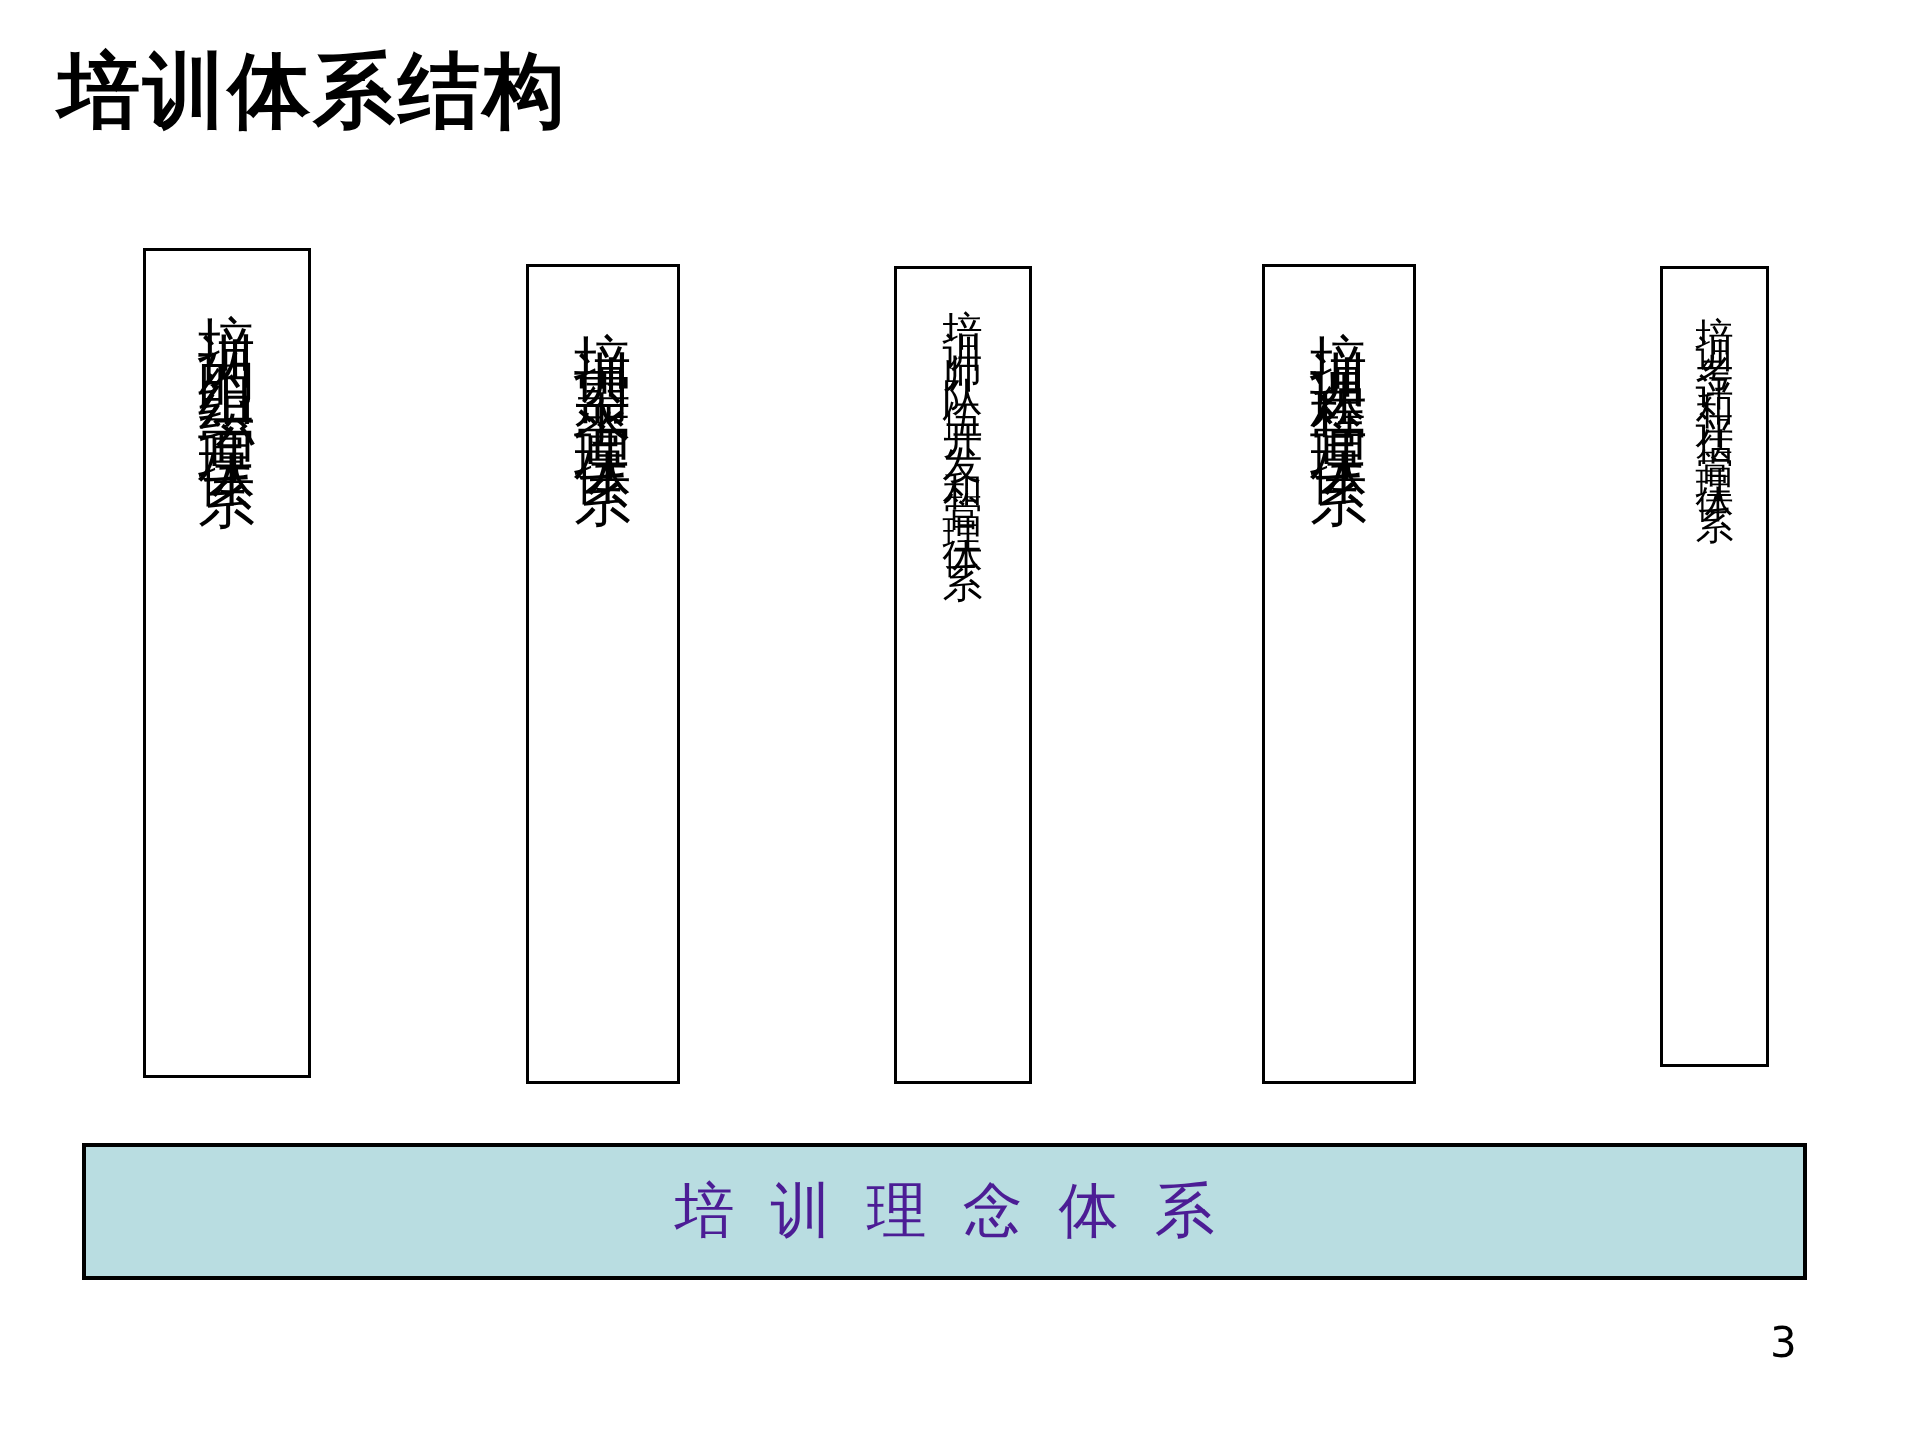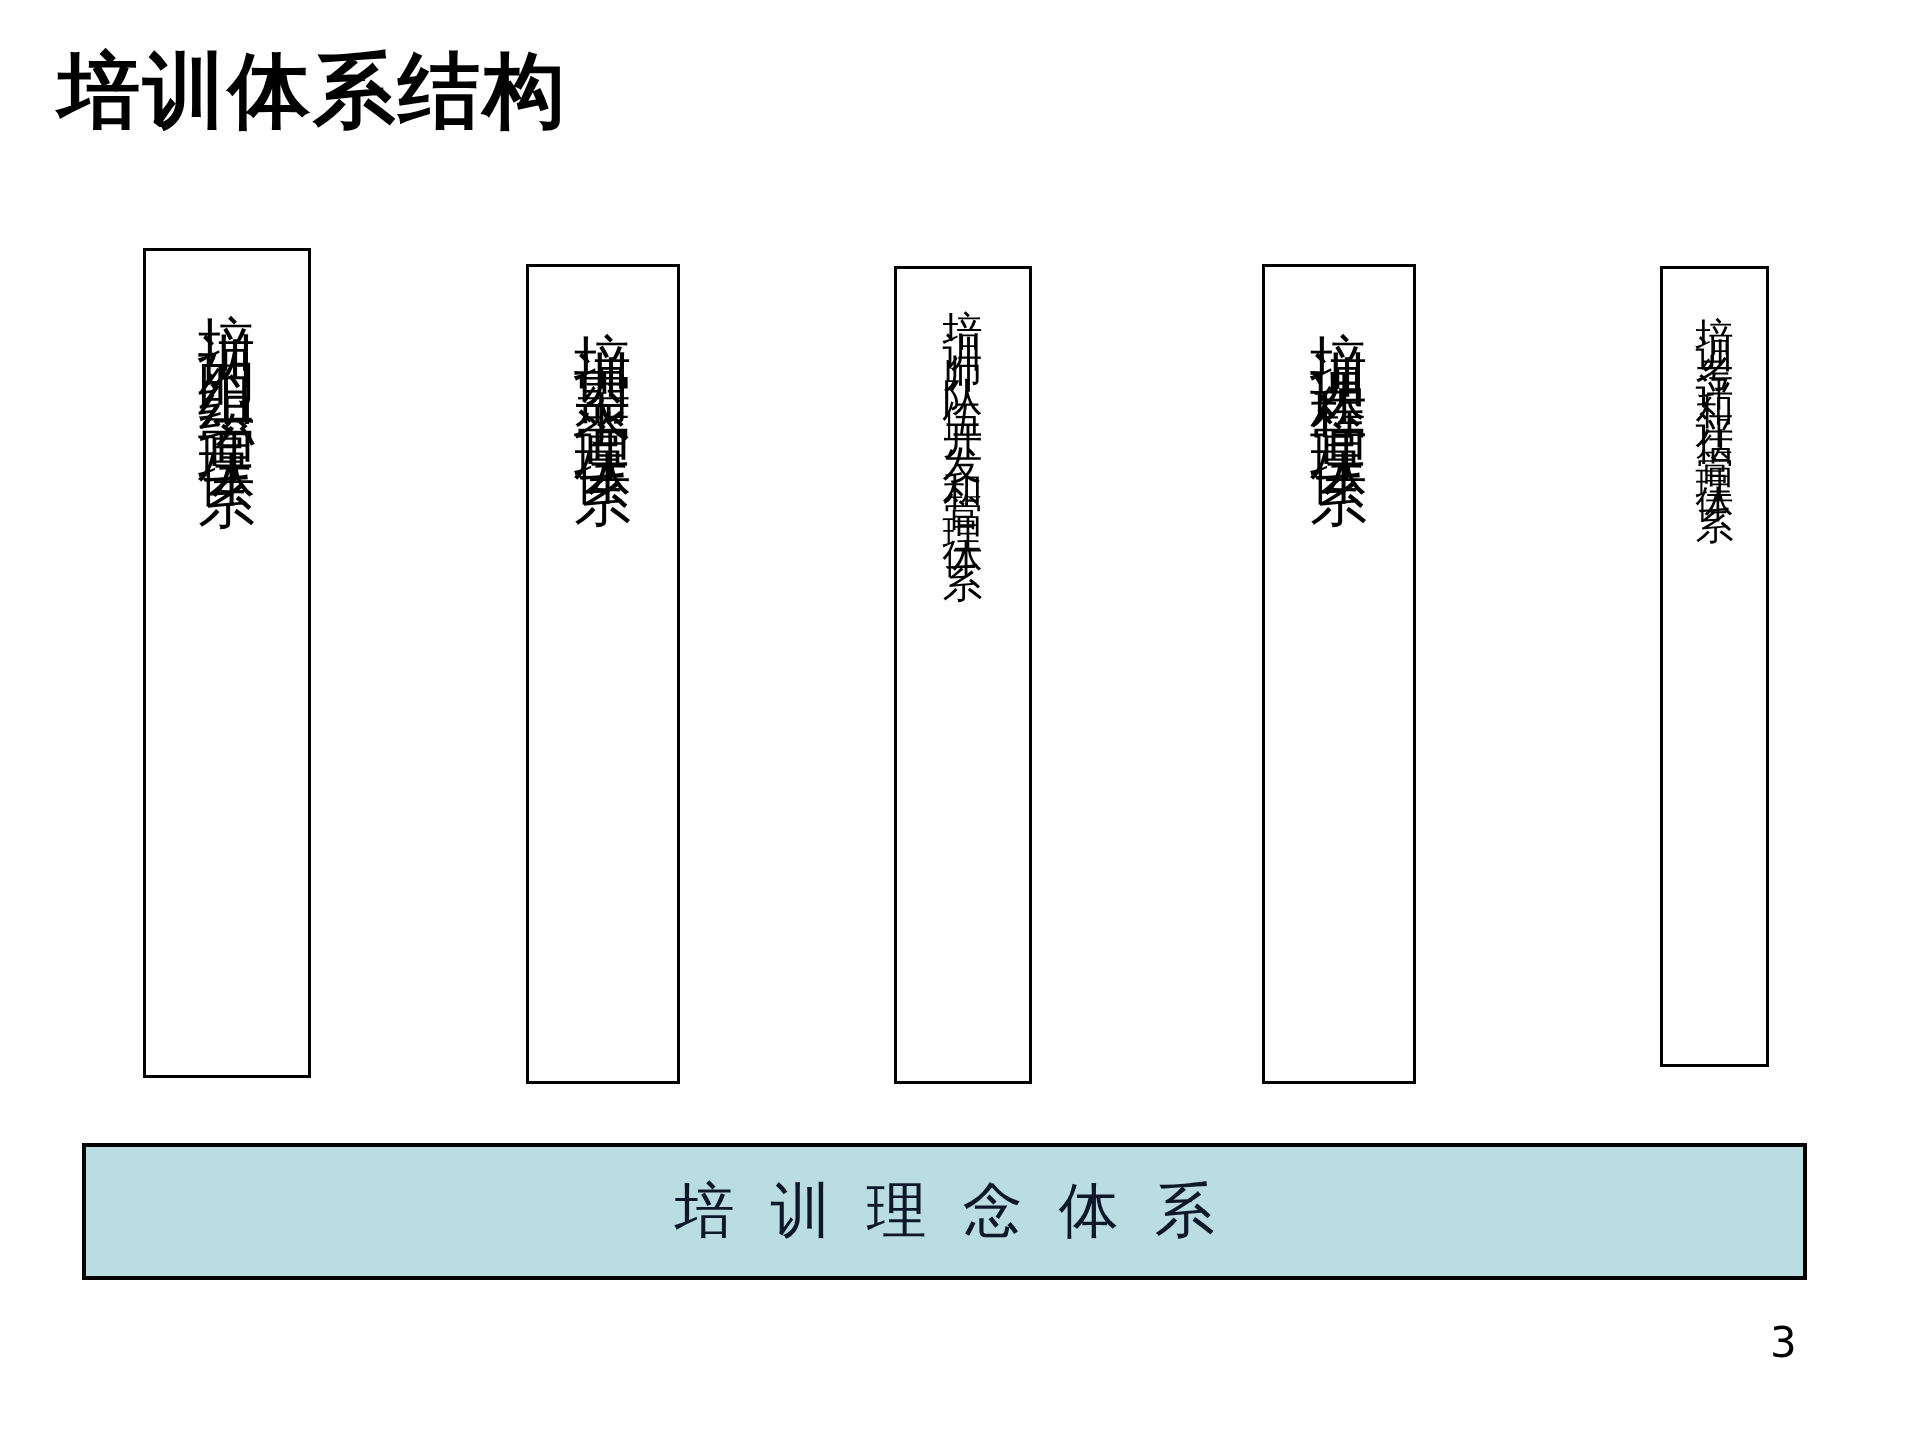--- a/index.html
+++ b/index.html
@@ -64,21 +64,21 @@
     height: 137px;
     background: #b9dde1;
     border: 4px solid #000000;
     box-sizing: border-box;
     display: flex;
     justify-content: center;
     align-items: center;
   }
   .base-bar-label {
     font-size: 60px;
-    color: #0f172a;
+    color: #4c1d95;
     letter-spacing: 36px;
     margin-right: -36px; 
     white-space: nowrap;
   }
   .page-number {
     position: absolute;
     left: 1770px;
     top: 1318px;
     font-size: 42px;
     color: #000000;

